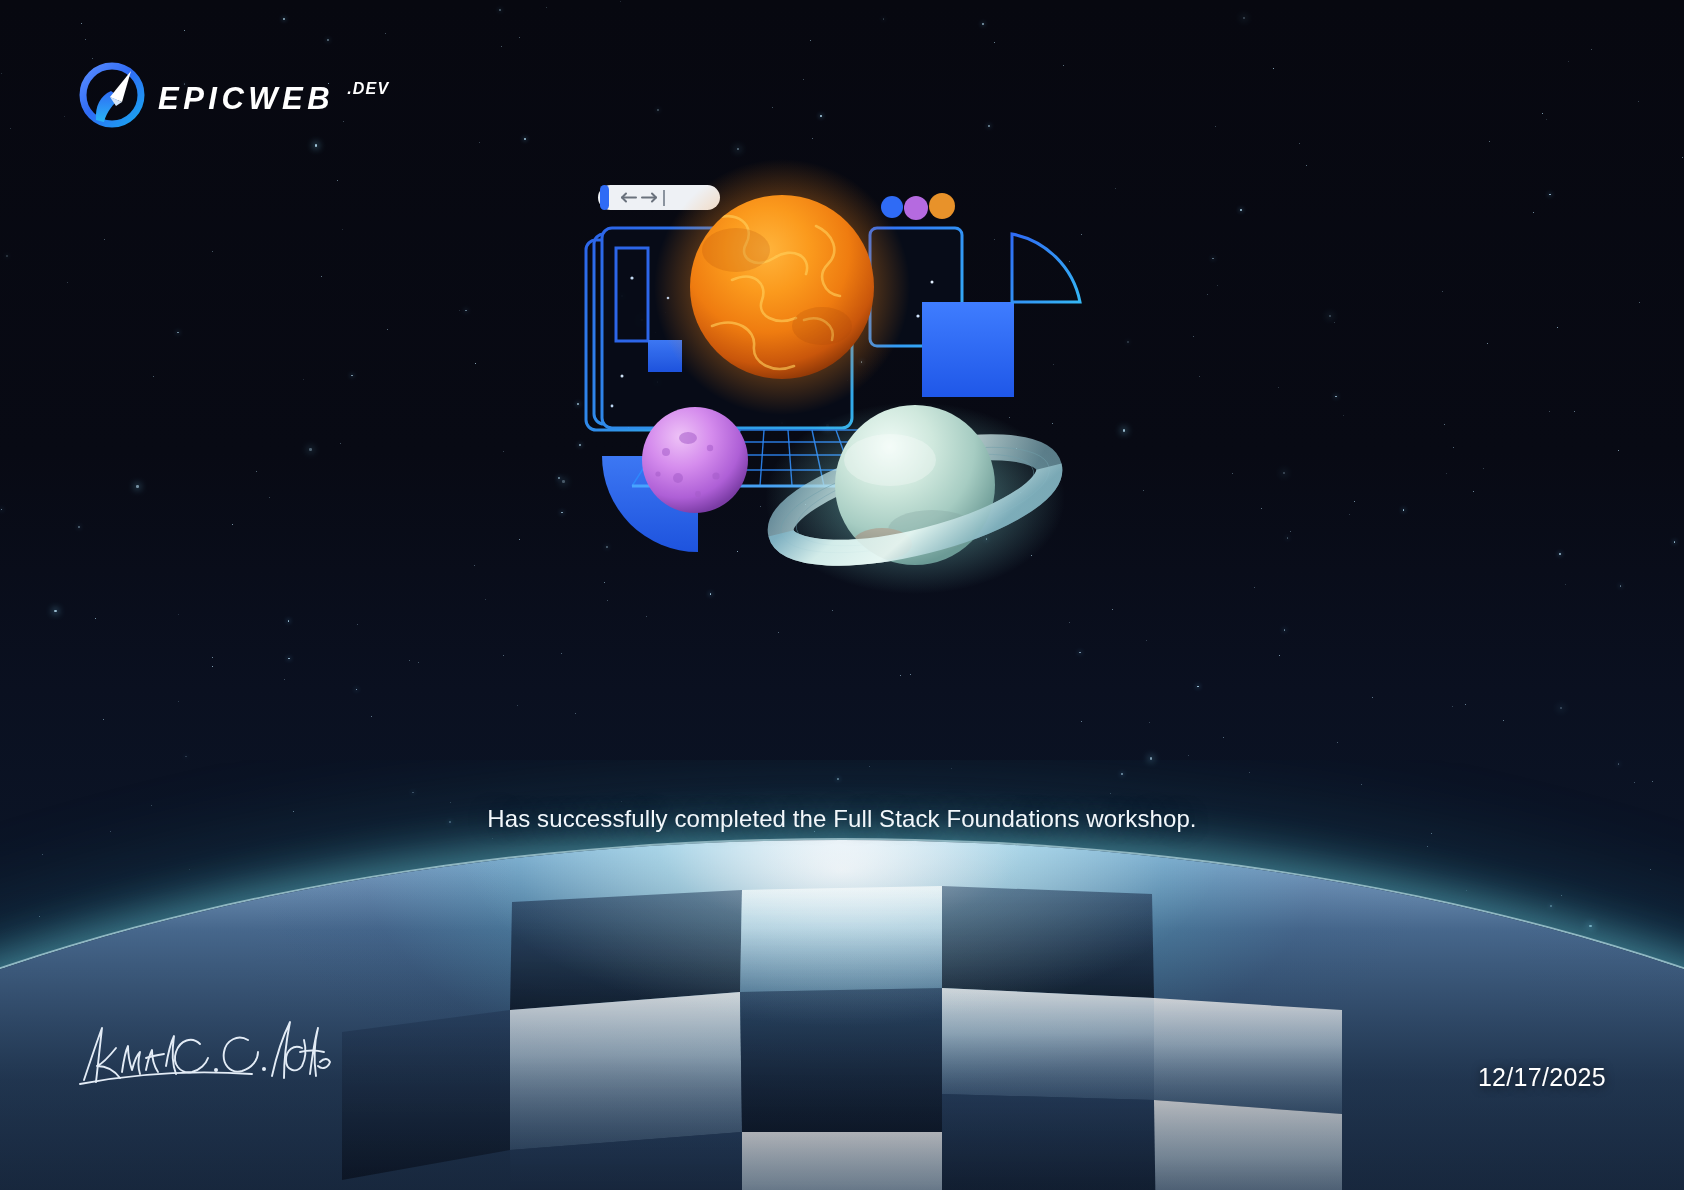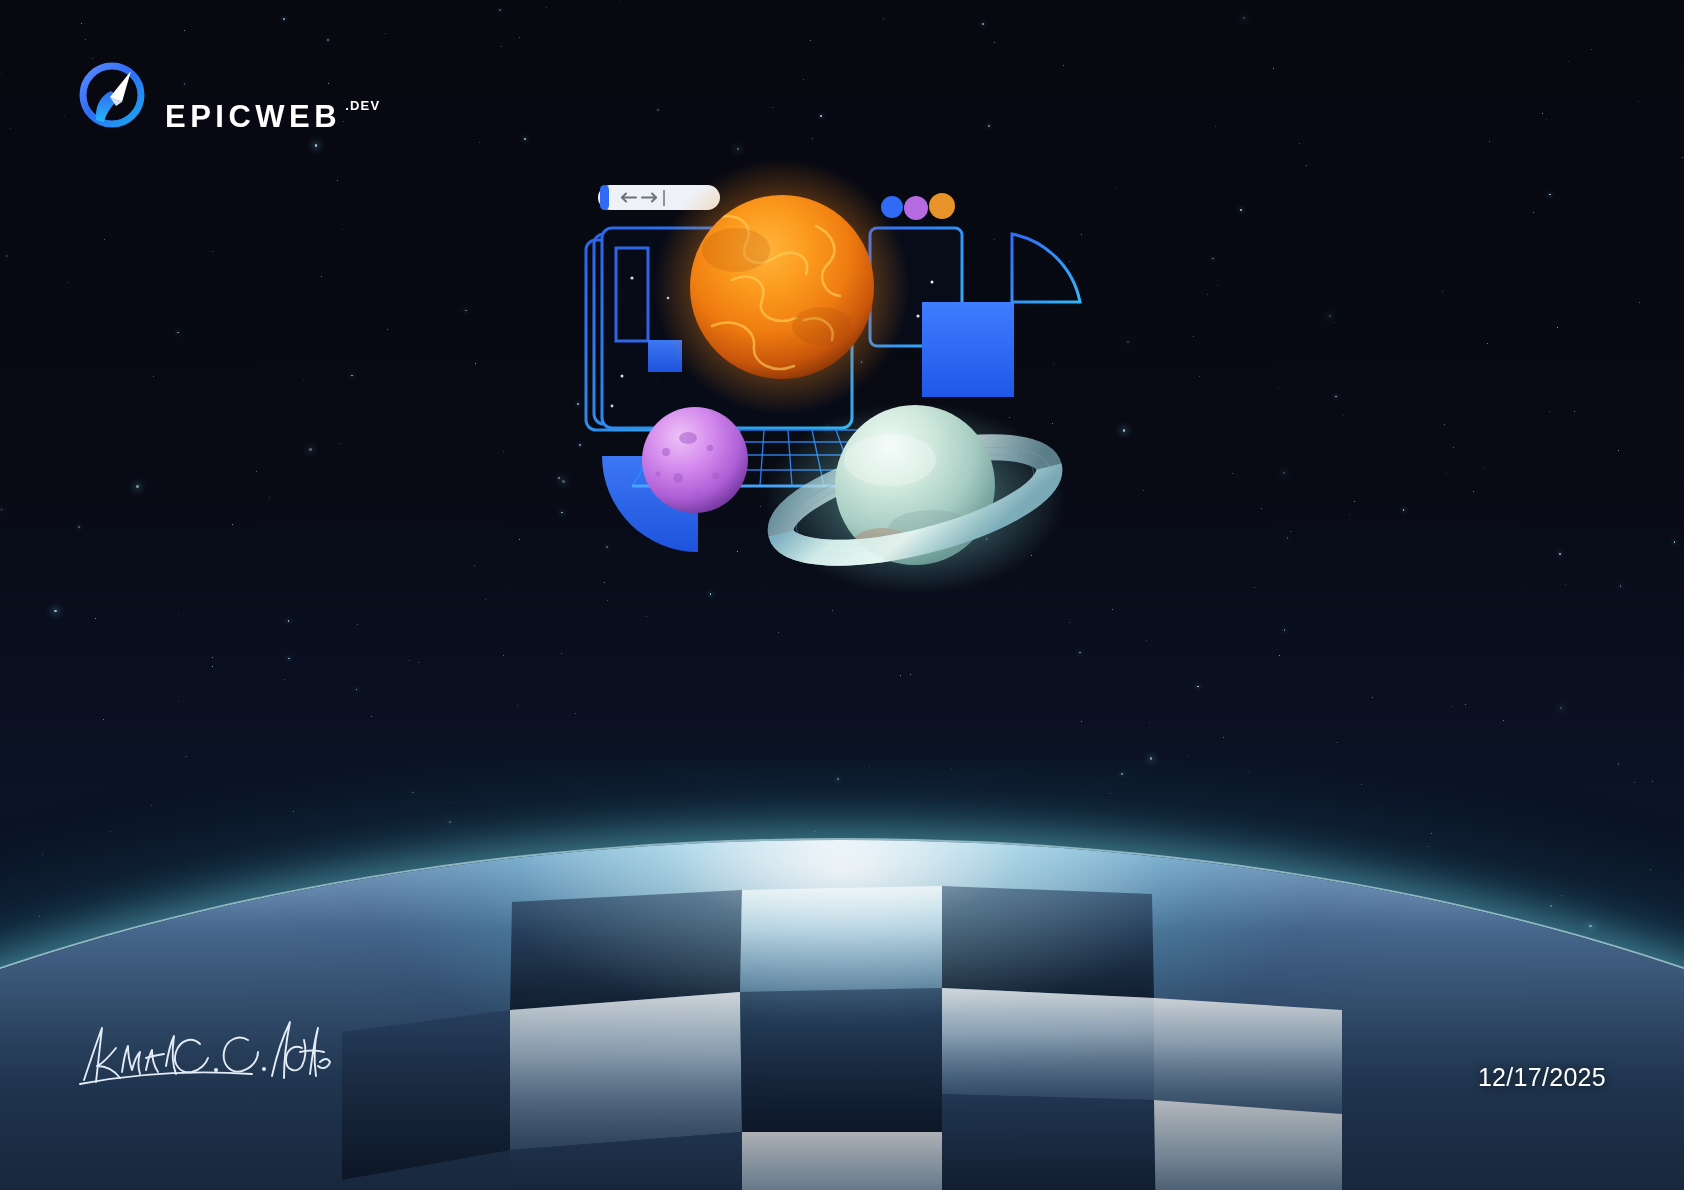--- a/index.html
+++ b/index.html
@@ -26,37 +26,37 @@
     background:#bfe9ff;
   }
 
   
   .header {
     position:absolute; top:0; left:0; right:0; height:180px;
     z-index:20;
   }
   .brand {
     position:absolute; left:75px; top:58px;
-    display:flex; align-items:flex-end; gap:16px;
+    display:flex; align-items:center; gap:9px;font-style:italic;
   }
   .logo-mark { width:74px; height:74px; flex:0 0 auto; display:block; }
   .brand-word {
     display:flex; align-items:flex-start;
     color:#ffffff;
     font-size:31px;
     letter-spacing:4.5px;
     font-weight:700;
     line-height:1;
     padding-top:6px;
   }
   .brand-tld {
-    font-size:13px;
+    font-size:16px;
     letter-spacing:1.2px;
     font-weight:700;
-    margin-left:4px;
+    margin-left:13px;
     margin-top:-2px;
     color:#ffffff;
   }
   .cert-title {
     position:absolute; right:76px; top:80px;
     color:#ffffff;
     font-size:37px;
     font-weight:400;
     letter-spacing:0.2px;
     white-space:nowrap;
@@ -657,20 +657,21 @@
           <ellipse cx="322" cy="414" rx="30" ry="16" fill="#b5624a"></ellipse>
         </g>
         <g transform="rotate(-14 355 370)">
           <path d="M217 370 A138 42 0 0 0 355 412 A138 42 0 0 0 493 370" fill="none" stroke="url(#ringG2)" stroke-width="26" opacity="0.9"></path>
         </g>
       </g>
     </svg>
   </div>
 
 
+  <div class="completion-text">Has successfully completed the Full Stack Foundations workshop.</div>
 
   <div class="signature">
     <svg viewBox="0 0 260 76">
       <g fill="none" stroke="#eef6ff" stroke-width="1.9" stroke-linecap="round" stroke-linejoin="round" opacity="0.95">
         <path d="M12 66 C18 48 24 30 30 14 C28 32 26 50 24 68"></path>
         <path d="M44 34 C36 44 30 50 25 52 C33 52 42 56 48 64"></path>
         <path d="M50 58 C52 44 54 36 56 32 C56 42 58 50 60 56 C62 48 64 42 68 38 C66 46 66 54 68 60"></path>
         <path d="M74 56 C76 46 78 40 80 36 C80 44 82 52 86 58"></path>
         <path d="M74 44 C80 42 86 41 92 40"></path>
         <path d="M94 52 C96 40 98 30 102 22 C100 36 100 50 104 60"></path>

